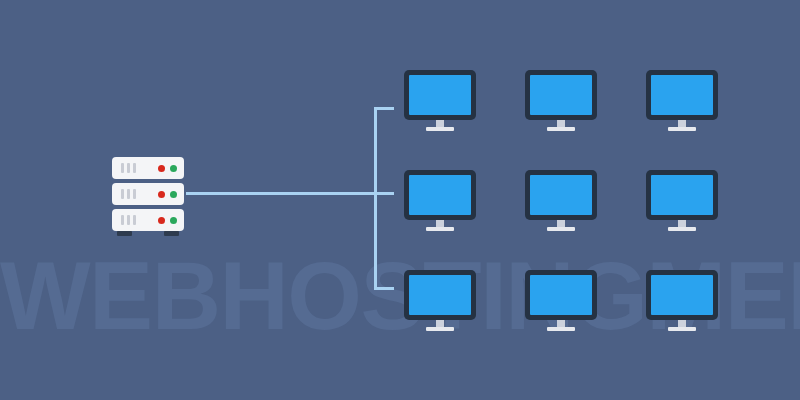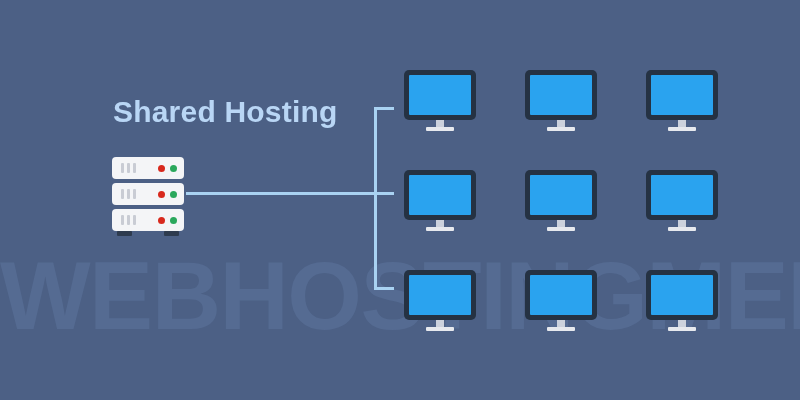--- a/index.html
+++ b/index.html
@@ -160,21 +160,20 @@
     border-radius: 1px;
   }
 </style>
 </head>
 <body>
 
 <div id="stage">
 
   <div class="watermark">WEBHOSTINGMEDIA</div>
 
-  <div class="title">Shared Hosting</div>
 
   <div class="server">
     <div class="server-unit u1">
       <div class="vents">
         <span class="vent"></span>
         <span class="vent"></span>
         <span class="vent"></span>
       </div>
       <span class="led red"></span>
       <span class="led green"></span>

